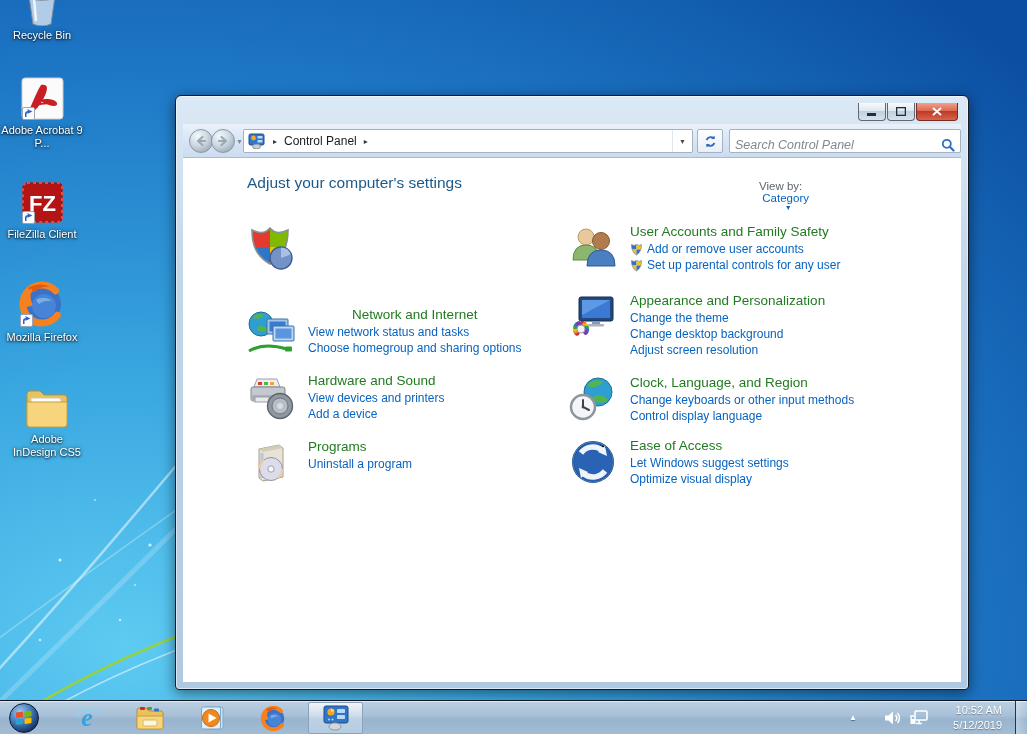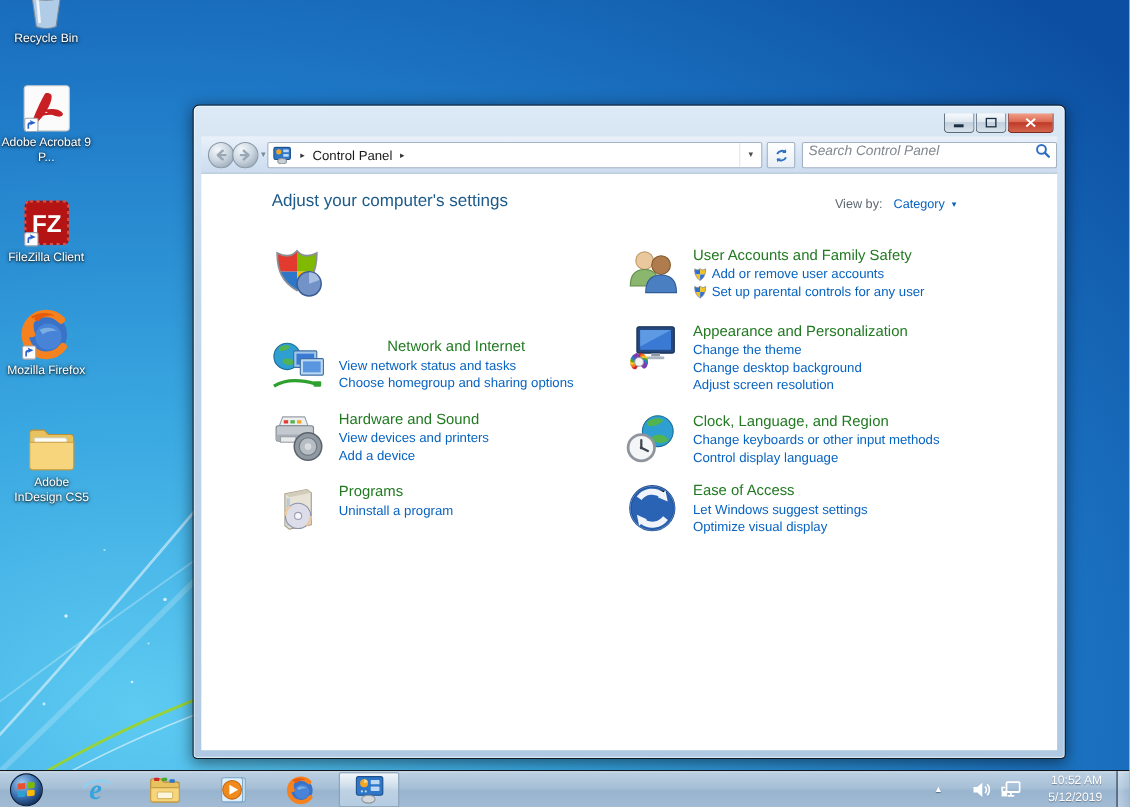--- a/index.html
+++ b/index.html
@@ -49,28 +49,28 @@
   .crumb-arrow { font-size:8px; color:#333; margin:0 7px; }
   .addr-drop { margin-left:auto; align-self:stretch; width:20px; border-left:1px solid #e2e8ef;
     display:flex; align-items:center; justify-content:center; font-size:7px; color:#4a4a4a; }
 
   .refresh-btn { position:absolute; left:514px; top:5px; width:26px; height:24px;
     background:linear-gradient(#feffff,#e9eff6); border:1px solid #a4b3c3; border-radius:2px;
     display:flex; align-items:center; justify-content:center; }
 
   .searchbox { position:absolute; left:546px; top:5px; width:232px; height:24px;
     background:#fff; border:1px solid #a4b3c3; border-radius:2px;
-    display:flex; align-items:flex-start; padding:0 5px; }
+    display:flex; align-items:flex-end; padding:0 5px; }
   .searchbox input { flex:1; border:none; outline:none; font-size:12.5px;
     font-family:"Liberation Sans",sans-serif; color:#222; background:transparent; }
   .searchbox input::placeholder { font-style:italic; color:#828890; }
 
   .content { position:absolute; top:62px; left:7px; right:7px; bottom:7px; background:#fff; }
   .page-header { position:absolute; left:64px; top:16px; font-size:15.5px; color:#1c5a89; }
-  .viewby { position:absolute; left:576px; top:22px; font-size:11.5px; display:flex; align-items:center; }
+  .viewby { position:absolute; left:576px; top:22px; font-size:11.5px; display:flex; align-items:center;flex-direction:column; }
   .viewby .vb-label { color:#5c6670; margin-right:10px; }
   .viewby .vb-value { color:#0763c1; }
   .viewby .vb-arrow { color:#0763c1; font-size:7px; margin-left:5px; }
 
   .cat { position:absolute; display:flex; }
   .cat .cicon { width:48px; height:48px; flex:0 0 48px; margin-right:13px; }
   .cat-title { font-size:13.5px; color:#217a21; margin-bottom:3px; }
   .cat-link { font-size:12px; color:#0763c1; margin:2px 0; display:flex; align-items:center; cursor:pointer; }
   .uac { margin-right:4px; flex:0 0 13px; height:13px; }
   .col-l { left:64px; } .col-r { left:386px; }

